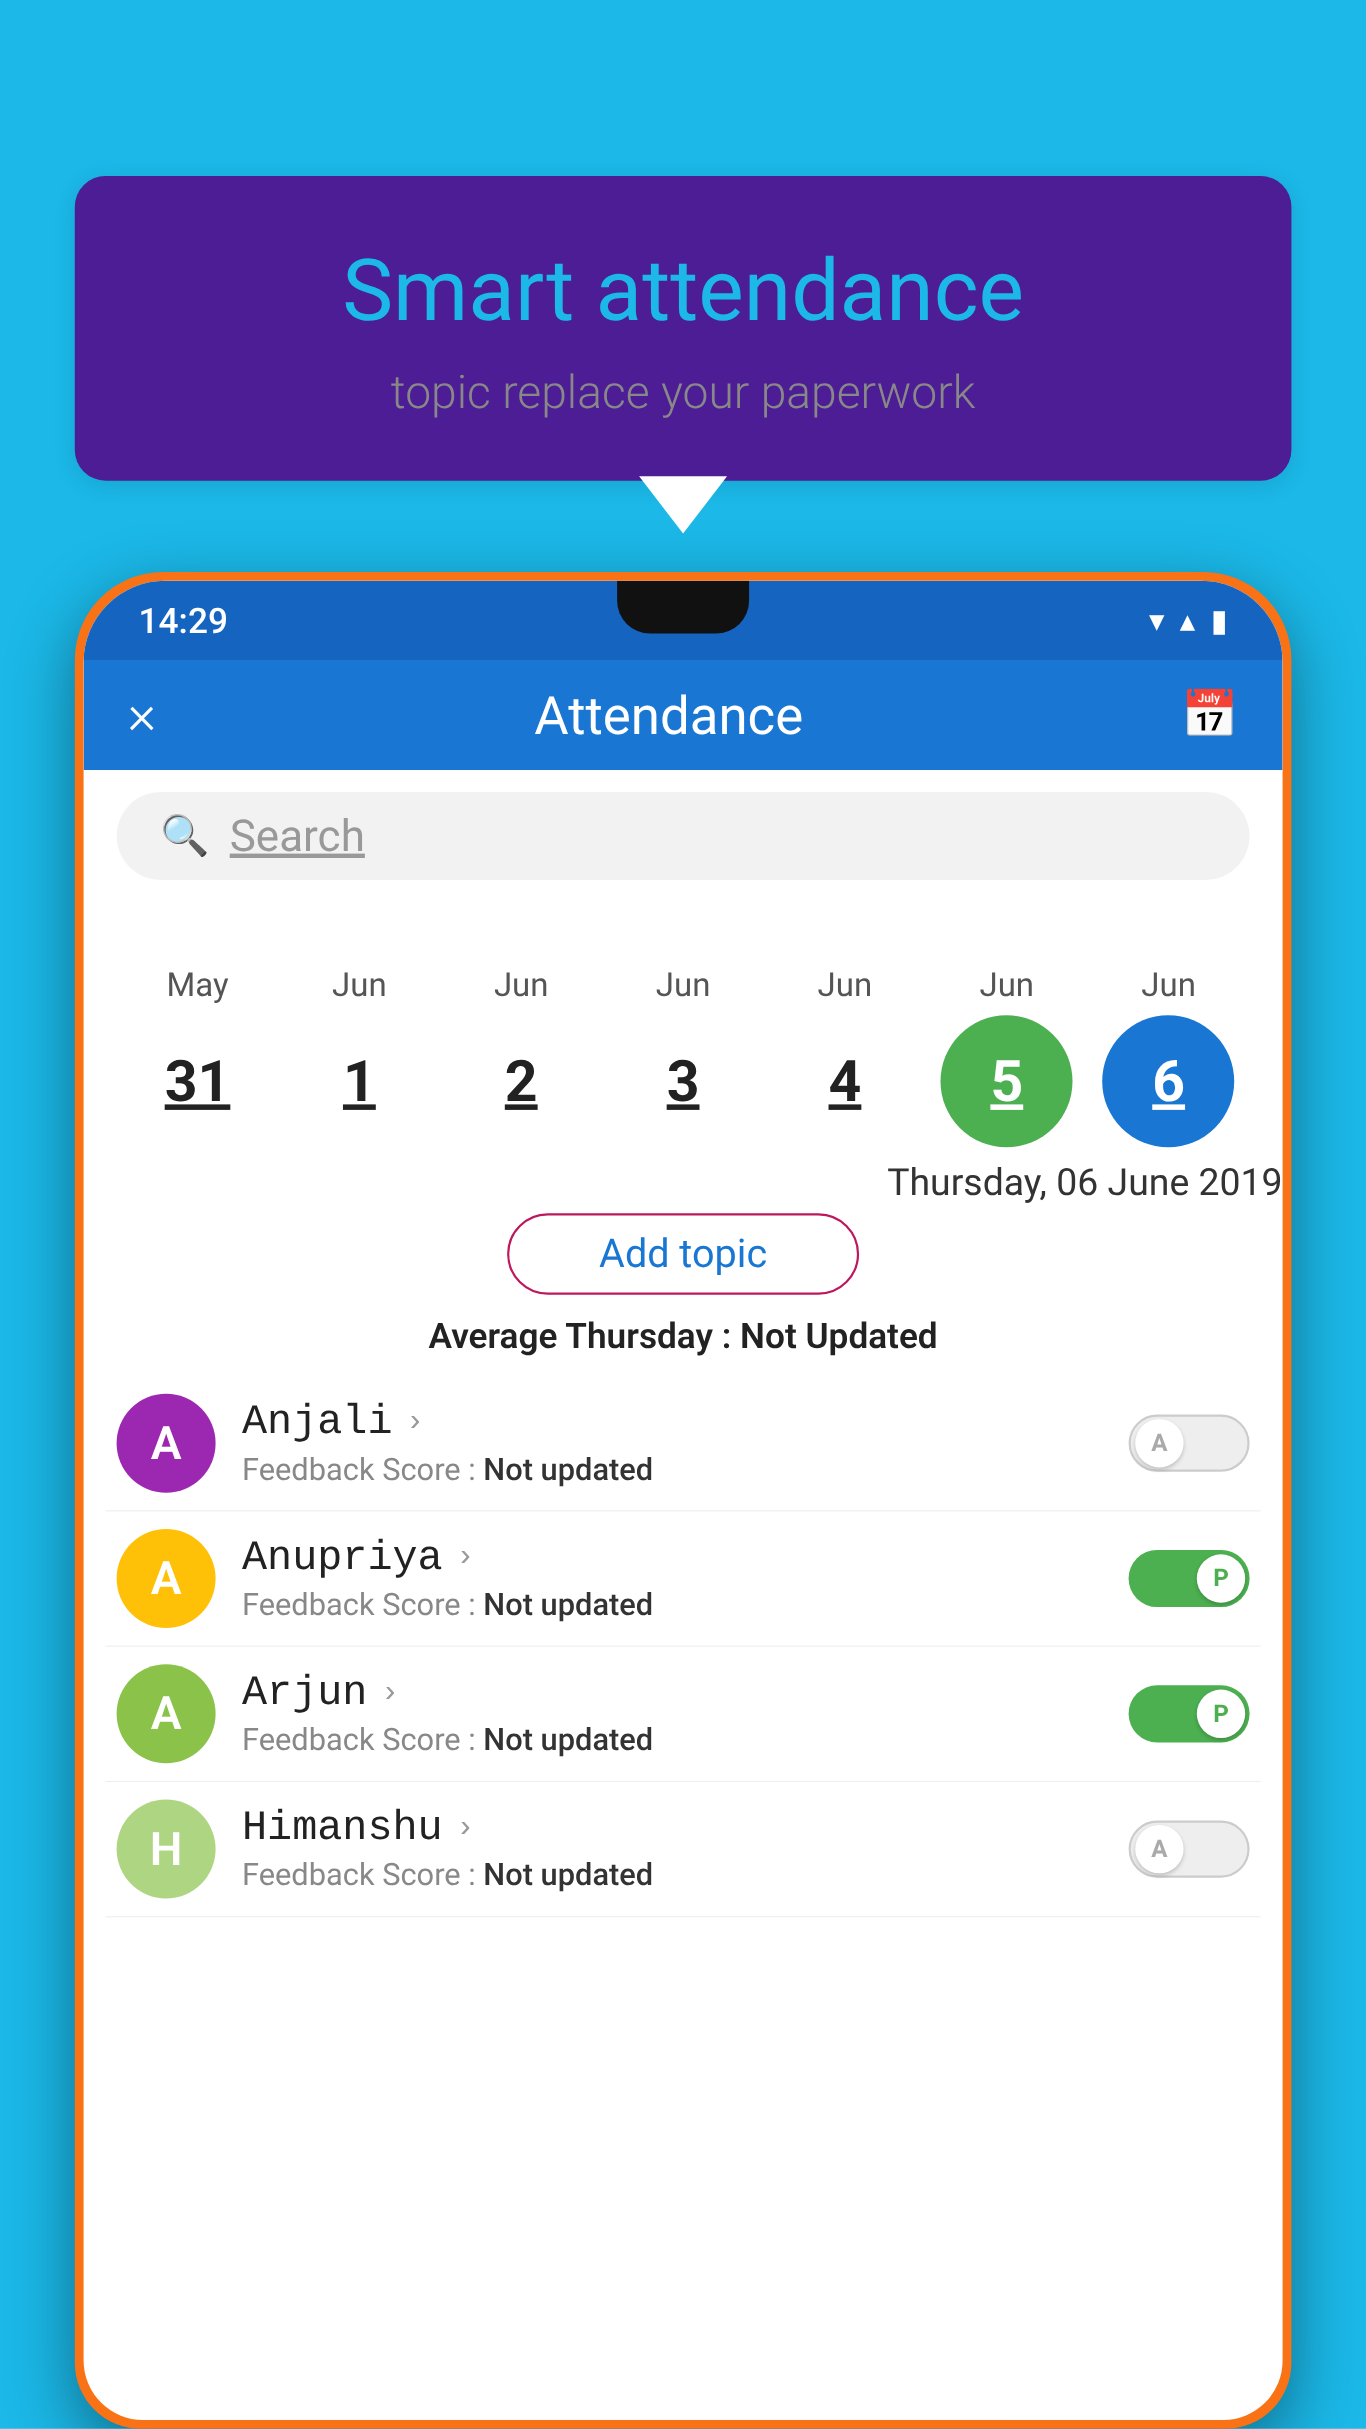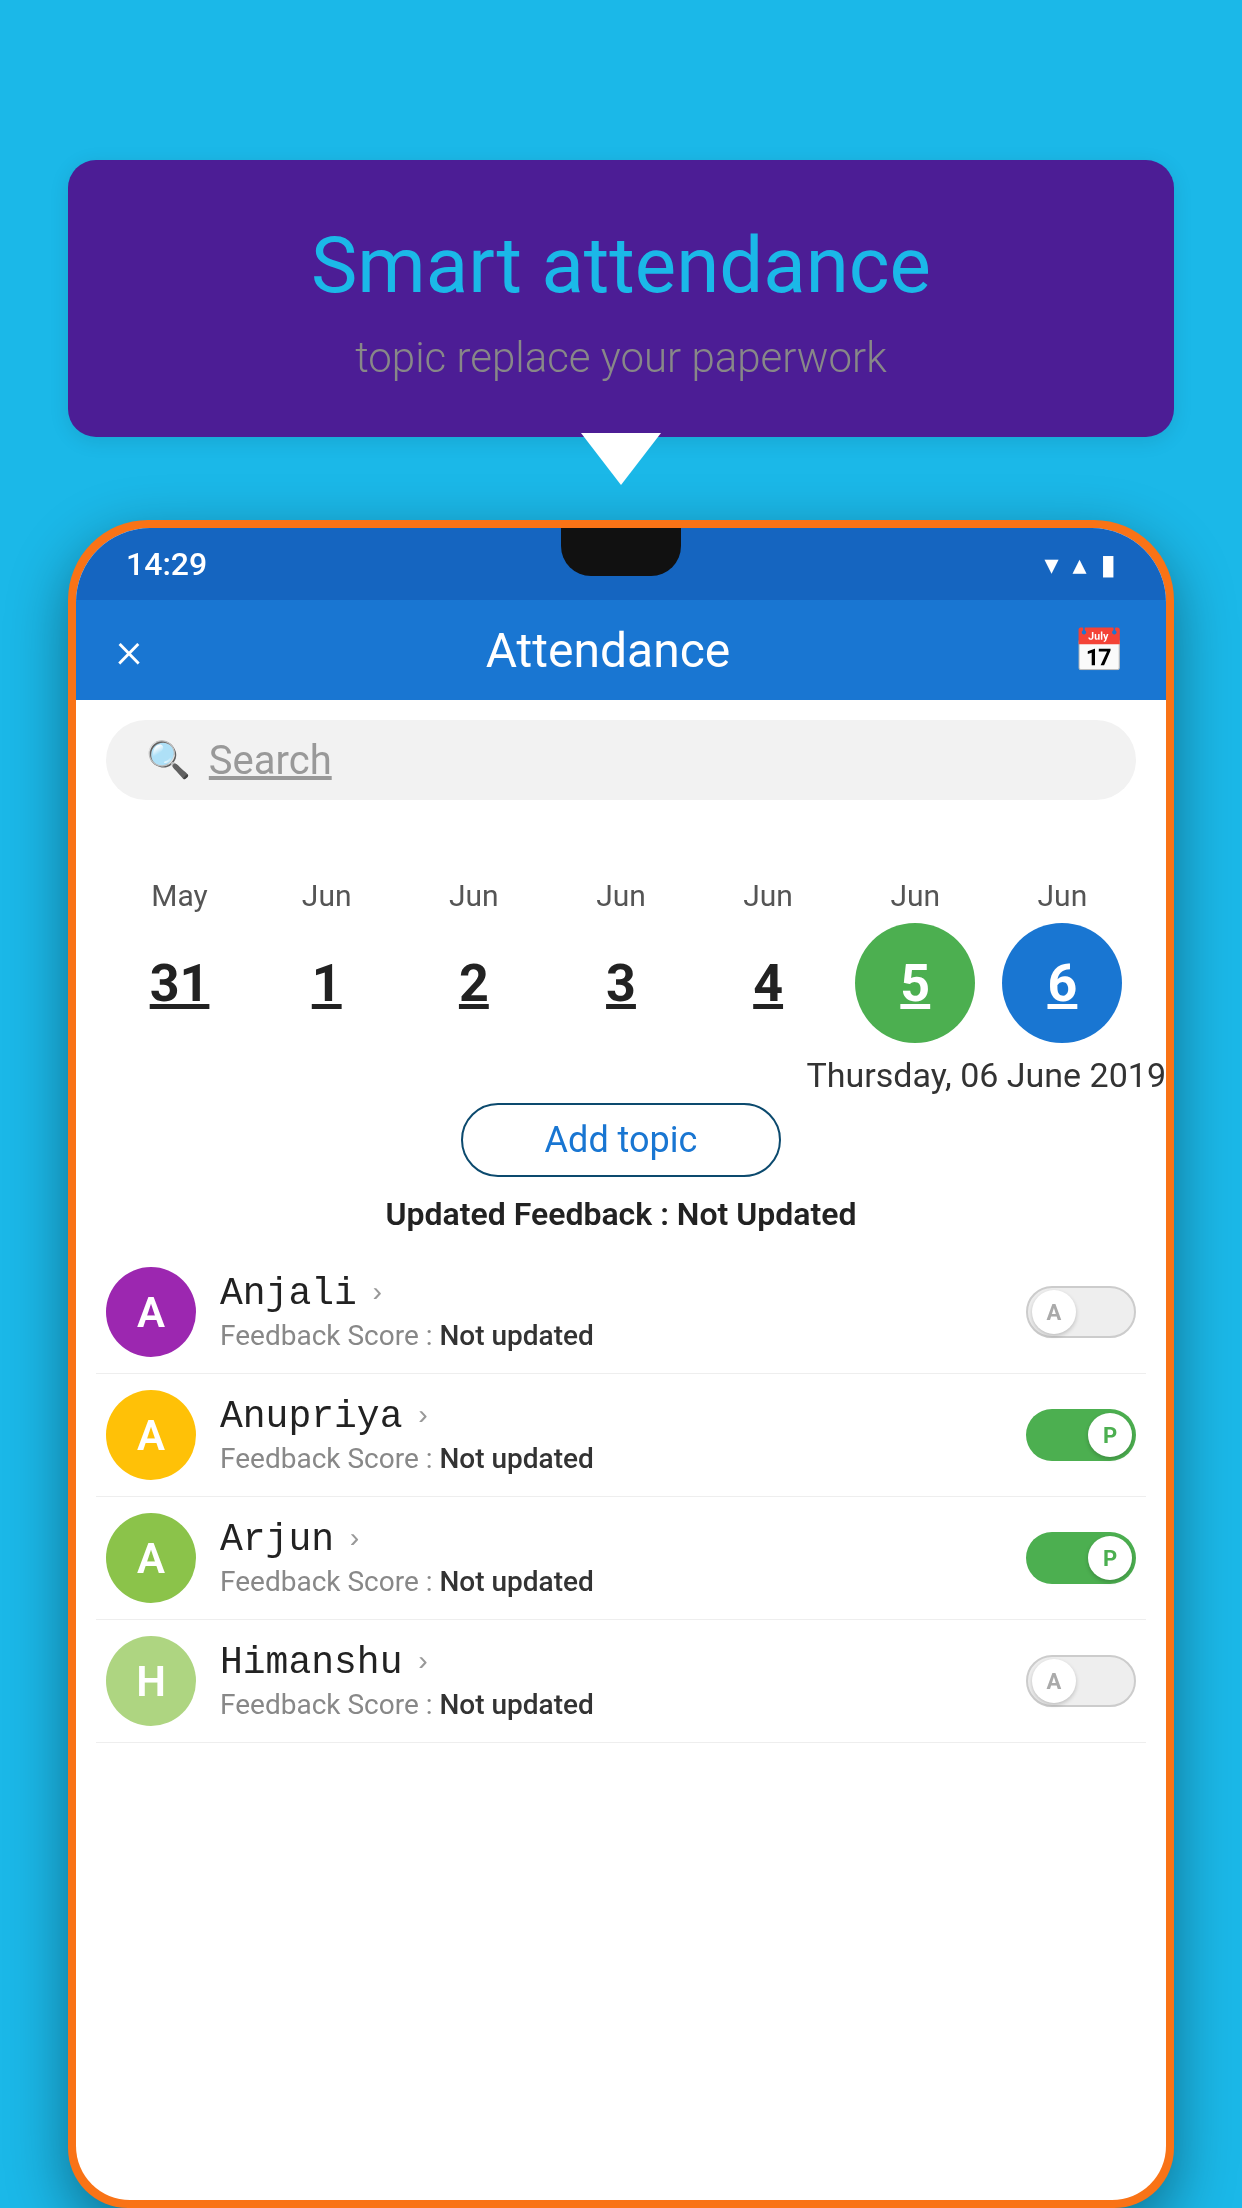--- a/index.html
+++ b/index.html
@@ -201,21 +201,21 @@
       text-align: right;
       font-size: 34px;
       color: #333;
       margin: 2px 0 8px;
     }
 
     
     .add-topic-btn {
       display: block;
       margin: 0 auto 18px;
-      border: 2px solid #0c4a6e;
+      border: 2px solid #be185d;
       border-radius: 40px;
       padding: 14px 55px;
       background: white;
       color: #1976D2;
       font-size: 36px;
       text-align: center;
       width: 320px;
     }
 
     
@@ -374,21 +374,21 @@
         <div class="cal-date active-green">5</div>
         <div class="cal-date active-blue">6</div>
       </div>
     </div>
 
     <div class="date-label">Thursday, 06 June 2019</div>
 
     <div class="add-topic-btn">Add topic</div>
 
     <div class="avg-feedback">
-      <span>Updated Feedback : </span><span>Not Updated</span>
+      <span>Average Thursday : </span><span>Not Updated</span>
     </div>
 
     <div class="student-list" id="student-list">
     <div class="student-item">
     <div class="student-avatar" style="background:#9C27B0">A</div>
     <div class="student-info">
       <div class="student-name">
         Anjali <span class="student-chevron">›</span>
       </div>
       <div class="student-feedback">

